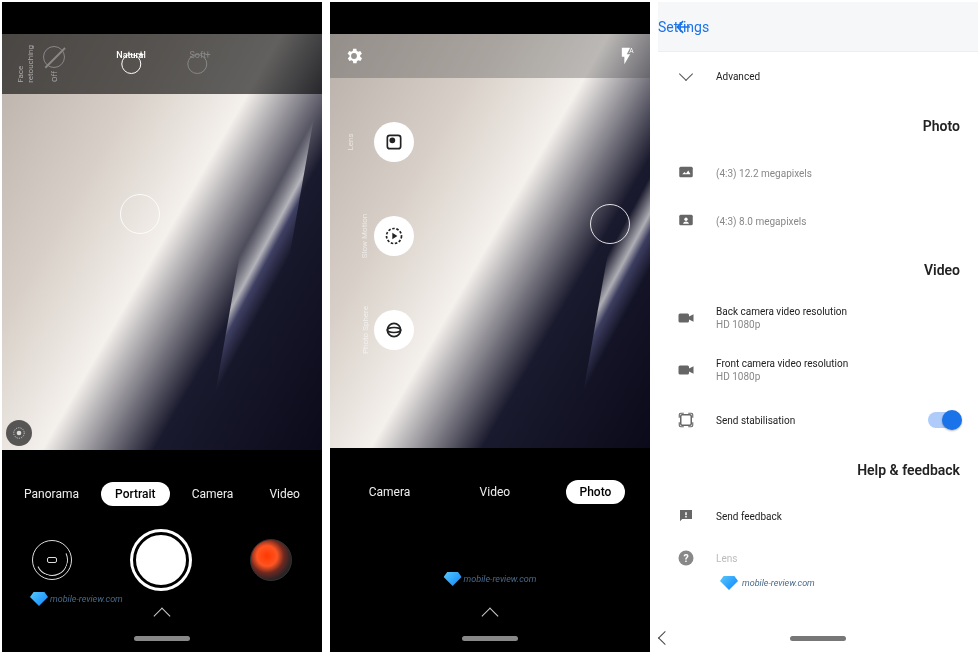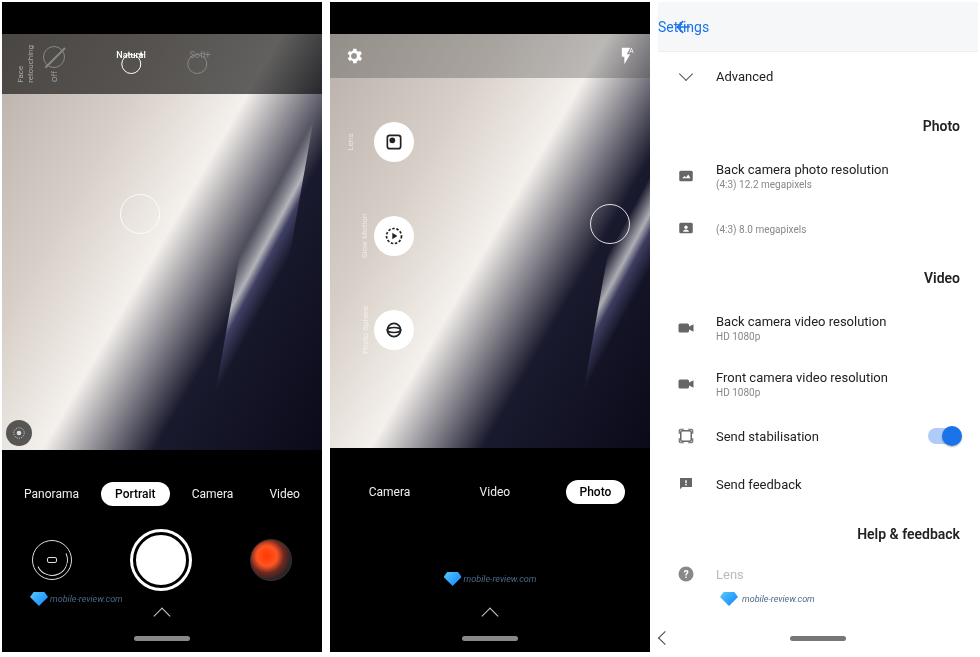--- a/index.html
+++ b/index.html
@@ -60,21 +60,21 @@
   
   .settings { width: 320px; height: 650px; background: #fff; display: flex; flex-direction: column; }
   .set-header { height: 50px; background: #f6f7f8; display: flex; align-items: center; position: relative; border-bottom: 1px solid #eceef0; }
   .set-back { position: absolute; left: 16px; color: #1a73e8; font-size: 20px; }
   .set-title { flex:1; text-align:left; color: #1a73e8; font-size: 14px; }
   .set-body { flex:1; overflow:hidden; }
   .row { display:flex; align-items:center; padding: 14px 18px; gap: 20px; }
   .row.section { padding-top:18px;justify-content:flex-end; }
   .section-label { font-size: 14px; font-weight: 600; color: #222; }
   .row .ico { width: 20px; height:20px; display:flex; align-items:center; justify-content:center; color:#666; flex-shrink:0; }
-  .row .txt .primary { font-size: 13px; color: #222; }
+  .row .txt .primary { font-size: 10px; color: #222; }
   .row .txt .secondary { font-size: 10px; color: #888; margin-top:2px; }
   .toggle { margin-left:auto; width: 32px; height:16px; background:#aecbfa; border-radius:8px; position:relative; }
   .toggle::after { content:''; position:absolute; right:-2px; top:-2px; width:20px; height:20px; background:#1a73e8; border-radius:50%; box-shadow:0 1px 2px rgba(0,0,0,.3); }
   .chev-down { width:10px; height:10px; border-right:1.5px solid #555; border-bottom:1.5px solid #555; transform: rotate(45deg); margin-top:-4px; }
   .set-water { display:flex; align-items:center; gap:4px; padding: 4px 0 2px 62px; font-size:9px; color:#4a6a8a; font-style:italic; }
   .set-water .gem { width:18px; height:14px; background: linear-gradient(135deg,#5ac8fa,#0a84ff); clip-path: polygon(20% 0,80% 0,100% 35%,50% 100%,0 35%); }
   
   svg { display:block; }
 </style>
 </head>
@@ -235,21 +235,20 @@
       <div class="section-label">Photo</div>
     </div>
     <div class="row">
       <div class="ico">
           <svg width="18" height="18" viewBox="0 0 24 24" fill="#666">
             <rect x="3" y="5" width="18" height="14" rx="2"></rect>
             <path d="M7 15l3-3 2 2 3-4 3 5H7z" fill="#fff"></path>
           </svg>
         </div>
       <div class="txt">
-        <div class="primary">Back camera photo resolution</div>
         <div class="secondary">(4:3) 12.2 megapixels</div>
       </div>
     </div>
     <div class="row">
       <div class="ico">
           <svg width="18" height="18" viewBox="0 0 24 24" fill="#666">
             <rect x="3" y="5" width="18" height="14" rx="2"></rect>
             <circle cx="12" cy="11" r="2.2" fill="#fff"></circle>
             <path d="M8 17c.7-1.8 2.3-3 4-3s3.3 1.2 4 3H8z" fill="#fff"></path>
           </svg>
@@ -292,35 +291,35 @@
             <rect x="5" y="5" width="14" height="14" rx="2"></rect>
             <path d="M3 9V5a2 2 0 012-2h4M21 9V5a2 2 0 00-2-2h-4M3 15v4a2 2 0 002 2h4M21 15v4a2 2 0 01-2 2h-4" stroke-width="1.5"></path>
           </svg>
         </div>
       <div class="txt">
           <div class="primary">Send stabilisation</div>
         </div>
       <div class="toggle"></div>
     </div>
 
+    <div class="row section">
+      <div class="section-label">Help &amp; feedback</div>
+    </div>
     <div class="row">
       <div class="ico">
           <svg width="18" height="18" viewBox="0 0 24 24" fill="#666">
             <path d="M4 4h16v12H7l-3 3V4z"></path>
             <rect x="11" y="7" width="2" height="4" fill="#fff"></rect>
             <rect x="11" y="12" width="2" height="2" fill="#fff"></rect>
           </svg>
         </div>
       <div class="txt">
           <div class="primary">Send feedback</div>
         </div>
     </div>
-    <div class="row section">
-      <div class="section-label">Help &amp; feedback</div>
-    </div>
     <div class="row" style="padding-top:8px;padding-bottom:4px;">
       <div class="ico">
           <svg width="18" height="18" viewBox="0 0 24 24" fill="#888">
             <circle cx="12" cy="12" r="10"></circle>
             <text x="12" y="17" text-anchor="middle" fill="#fff" font-size="14" font-weight="bold">?</text>
           </svg>
         </div>
       <div class="txt" style="position:relative;">
         <div class="primary" style="color:#bbb;">Lens</div>
       </div>

